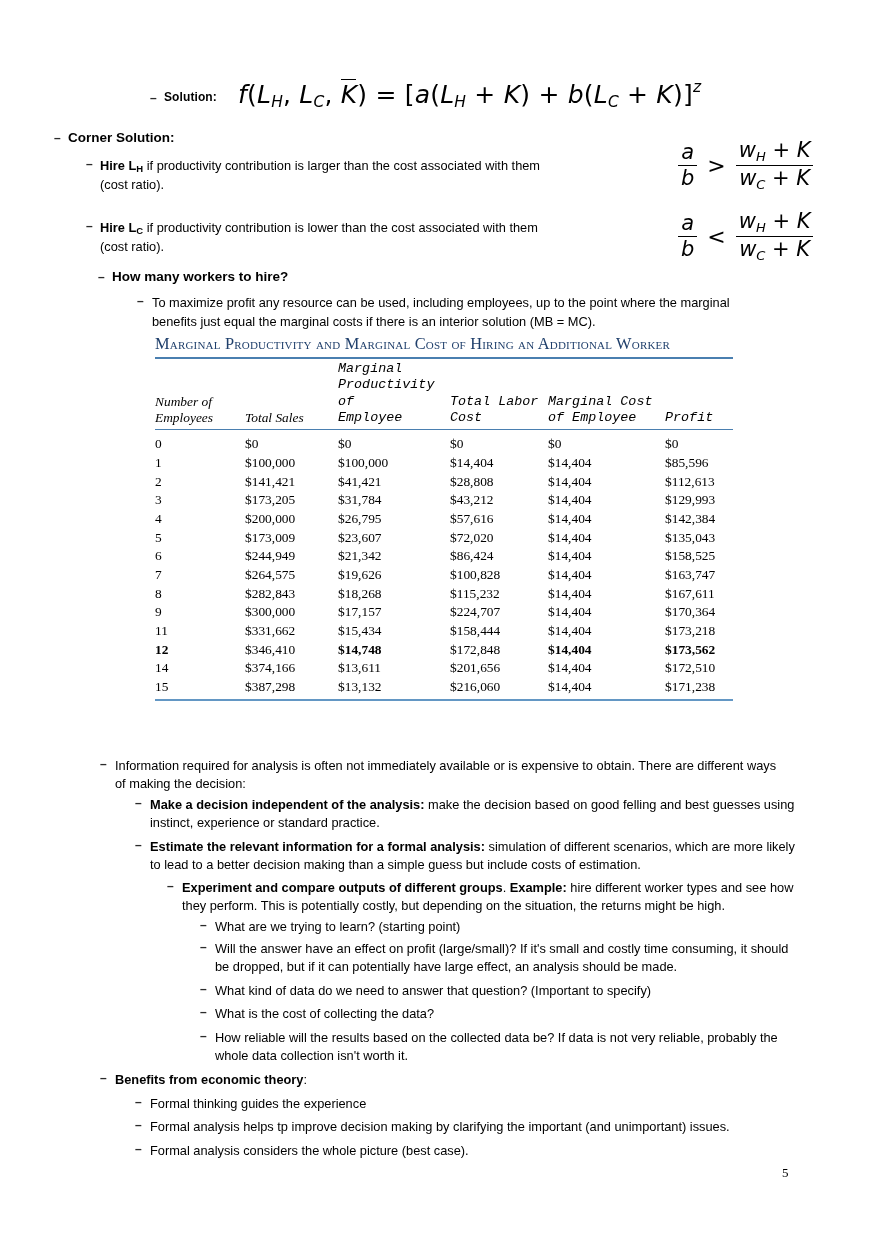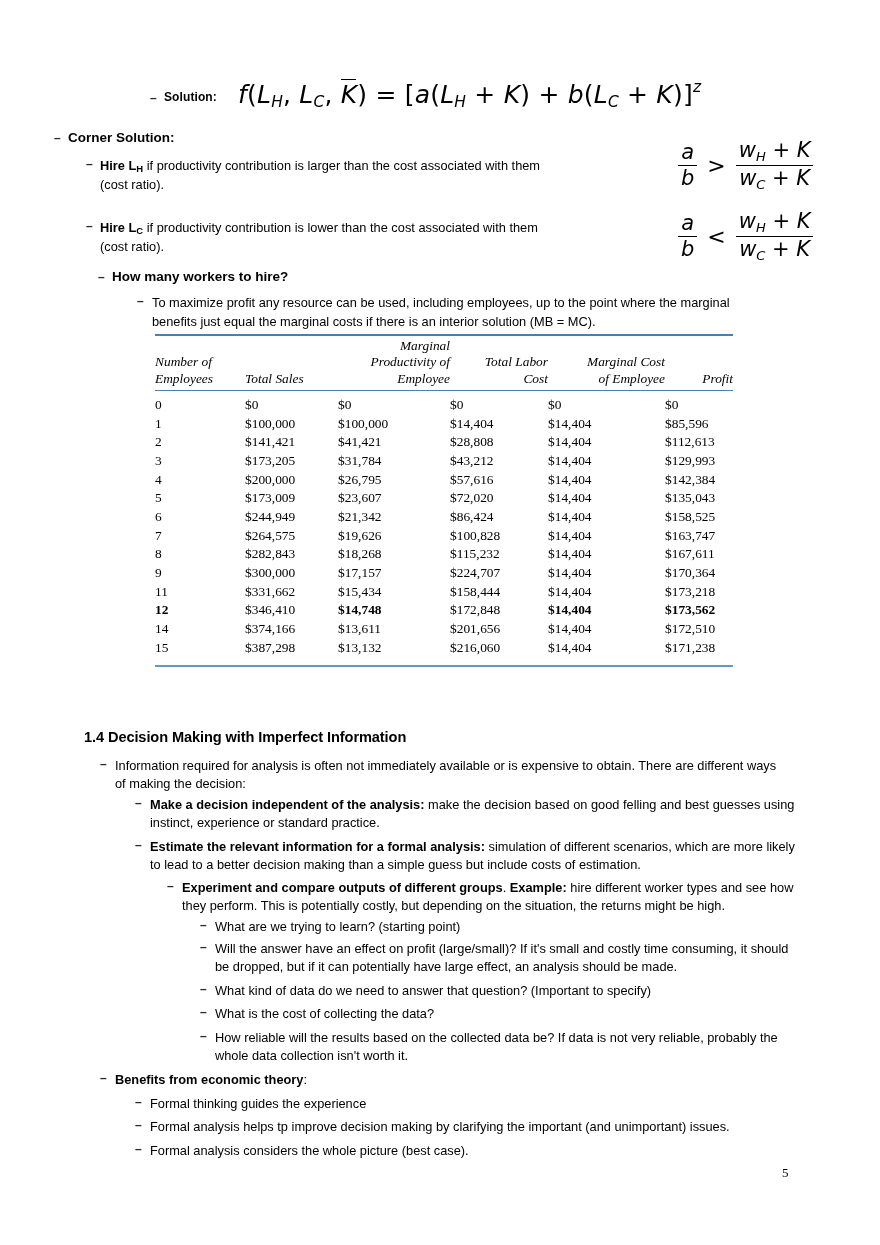--- a/index.html
+++ b/index.html
@@ -212,35 +212,35 @@
   }
   table.dt th {
     font-style: italic;
     font-weight: normal;
     vertical-align: bottom;
     padding: 2px 0 3px 0;
     line-height: 1.22;
     text-align: left;
     font-size: 13.4px;
   }
-  table.dt th .ctr { text-align: right; display: block; }
+  table.dt th .ctr { text-align: left; display: block; font-family: Liberation Mono, monospace; }
   table.dt td {
     padding: 1.1px 0;
     line-height: 1.23;
     white-space: nowrap;
   }
   table.dt .c0 { width: 90px; }
   table.dt .c1 { width: 93px; }
   table.dt .c2 { width: 112px; }
   table.dt .c3 { width: 98px; }
   table.dt .c4 { width: 117px; }
   table.dt .c5 { width: auto; }
   table.dt tr.bold-row td.bc { font-weight: 700; }
   tbody tr:first-child td { padding-top: 6px; }
-  tbody tr:last-child td { padding-bottom: 9px; }
+  tbody tr:last-child td { padding-bottom: 3px; }
 
   
   #sec14 {
     position: absolute;
     left: 84px;
     top: 729px;
     font-size: 14.6px;
     font-weight: 700;
     letter-spacing: -.1px;
   }
@@ -335,20 +335,21 @@
       <span class="btext">How many workers to hire?</span>
     </div>
   </div>
 
   <div id="maximize" class="bul para">
     <span class="dash">–</span>
     <span class="btext">To maximize profit any resource can be used, including employees, up to the point where the marginal benefits just equal the marginal costs if there is an interior solution (MB = MC).</span>
   </div>
 
   <div id="table-wrap">
+    <div id="table-title">Marginal Productivity and Marginal Cost of Hiring an Additional Worker</div>
     <div class="rule-top"></div>
     <table class="dt">
       <thead>
         <tr>
           <th class="c0">
             <span>Number of</span><br>
             <span>Employees</span>
           </th>
           <th class="c1">
             <span>Total Sales</span>
@@ -485,21 +486,20 @@
             <td class="c2 bc">$13,132</td>
             <td class="c3">$216,060</td>
             <td class="c4 bc">$14,404</td>
             <td class="c5 bc">$171,238</td>
           </tr>
         </tbody>
     </table>
     <div class="rule-bot"></div>
   </div>
 
-  <div id="sec14">1.4 Decision Making with Imperfect Information</div>
 
   <div id="p-info" class="bul para">
     <span class="dash">–</span>
     <span class="btext">Information required for analysis is often not immediately available or is expensive to obtain. There are different ways of making the decision:</span>
   </div>
 
   <div id="p-make" class="bul para">
     <span class="dash">–</span>
     <span class="btext"><span class="b">Make a decision independent of the analysis:</span><span> make the decision based on good felling and best guesses using instinct, experience or standard practice.</span></span>
   </div>

